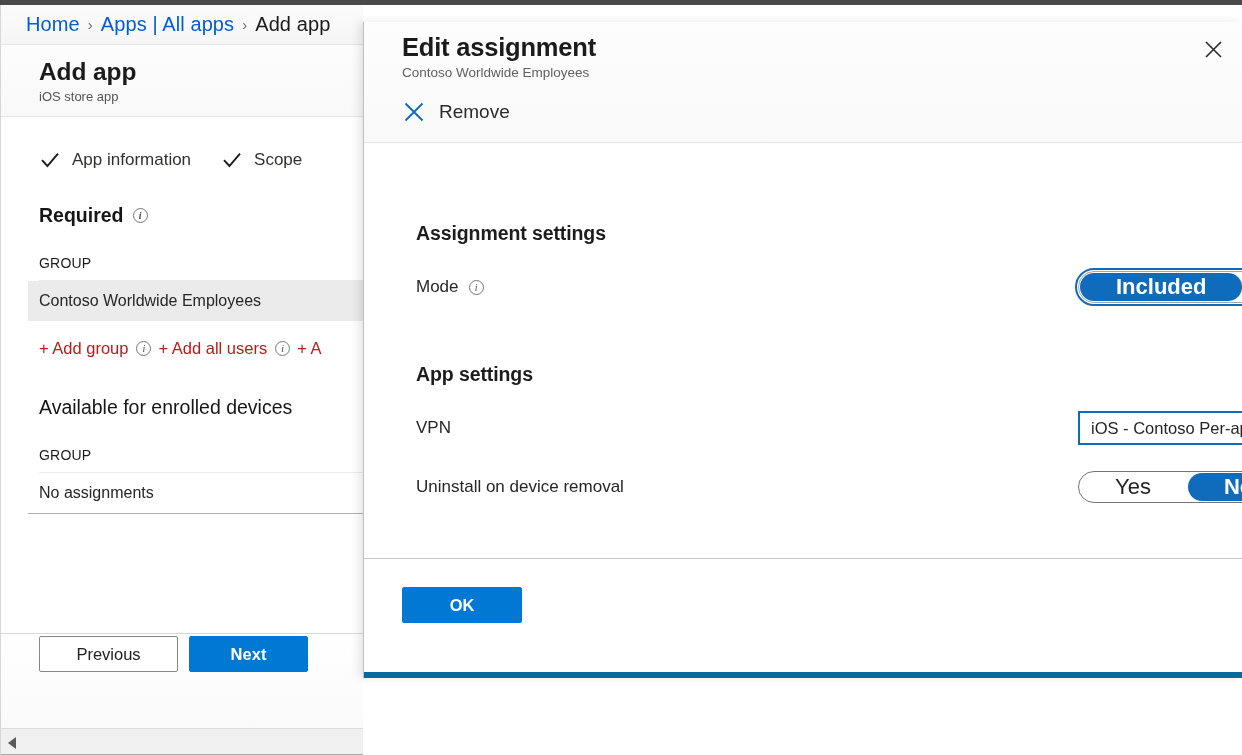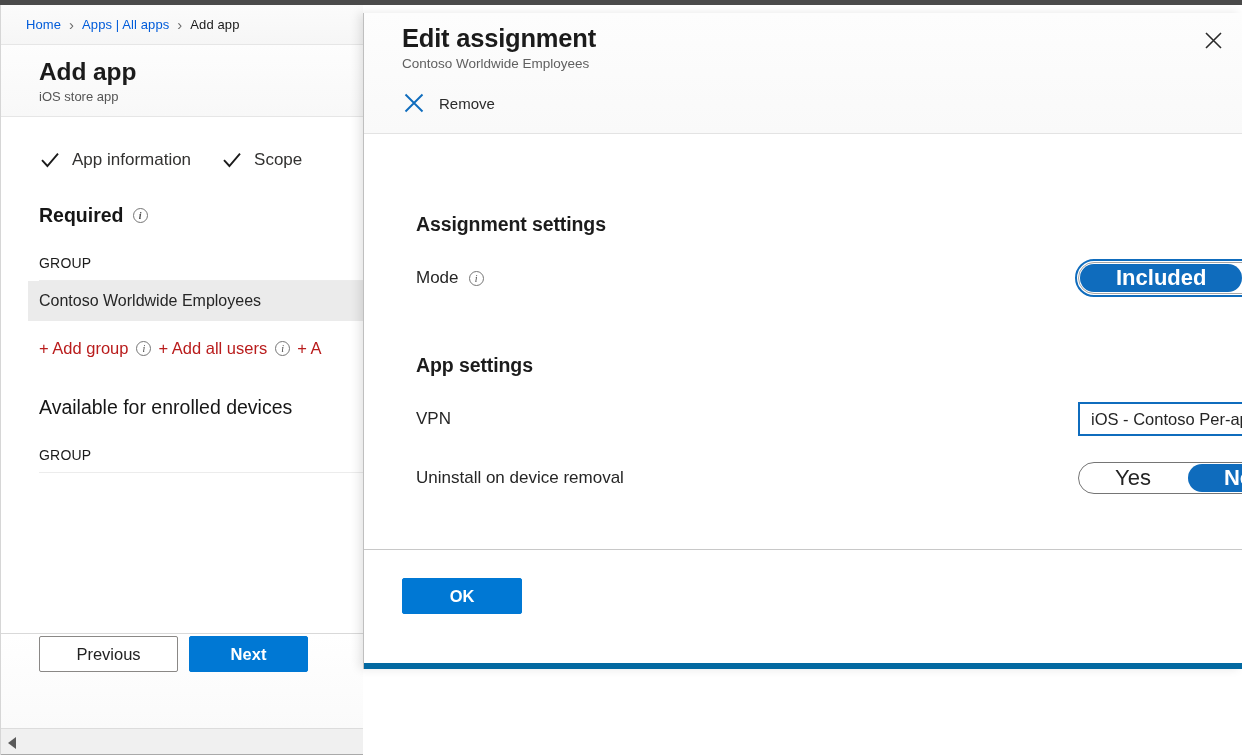--- a/index.html
+++ b/index.html
@@ -45,21 +45,21 @@
     position: relative;
     height: 40px;
     background: linear-gradient(#fbfbfb, #f6f6f6);
     border-bottom: 1px solid #e6e6e6;
     display: flex;
     align-items: center;
     padding-left: 25px;
     white-space: nowrap;
   }
   .crumb {
-    font-size: 13px;
+    font-size: 20px;
     color: #015cda;
     letter-spacing: .1px;
   }
   .crumb.current { color: #1a1a1a; }
   .crumb-sep {
     font-size: 15px;
     color: #6b6b6b;
     margin: 0 8px;
     font-weight: 300;
   }
@@ -243,21 +243,21 @@
     left: 7px; top: 8px;
     width: 0; height: 0;
     border-top: 6px solid transparent;
     border-bottom: 6px solid transparent;
     border-right: 8px solid #5a5a5a;
   }
 
   
   .panel {
     position: absolute;
-    top: 13px; left: 363px;
+    top: 22px; left: 363px;
     width: 879px;
     height: 656px;
     background: #86efac;
     border-left: 1px solid #bfbfbf;
     box-shadow: -4px 0 9px rgba(0,0,0,0.10);
     overflow: hidden;
   }
 
   .panel-head {
     position: relative;
@@ -299,21 +299,21 @@
     cursor: pointer;
     padding-right: 12px;
   }
   .cmd-icon {
     width: 24px; height: 24px;
     margin-right: 13px;
     display: flex; align-items: center; justify-content: center;
     flex: 0 0 auto;
   }
   .cmd-label {
-    font-size: 15px;
+    font-size: 19px;
     color: #2b2b2b;
   }
 
   .panel-divider {
     height: 1px;
     background: #e3e3e3;
     width: 879px;
   }
 
   .panel-body {
@@ -489,20 +489,21 @@
         <span class="info-icon"></span>
         <span class="lnk">+ Add all users</span>
         <span class="info-icon"></span>
         <span class="lnk">+ A</span>
       </div>
 
       <div class="avail-head">Available for enrolled devices</div>
 
       <div class="col-head">GROUP</div>
 
+      <div class="group-row plain">No assignments</div>
 
     </div>
 
     <div class="blade-footer">
       <button class="btn btn-secondary">Previous</button>
       <button class="btn btn-primary">Next</button>
     </div>
 
     <div class="hscroll">
       <div class="hscroll-arrow"></div>

